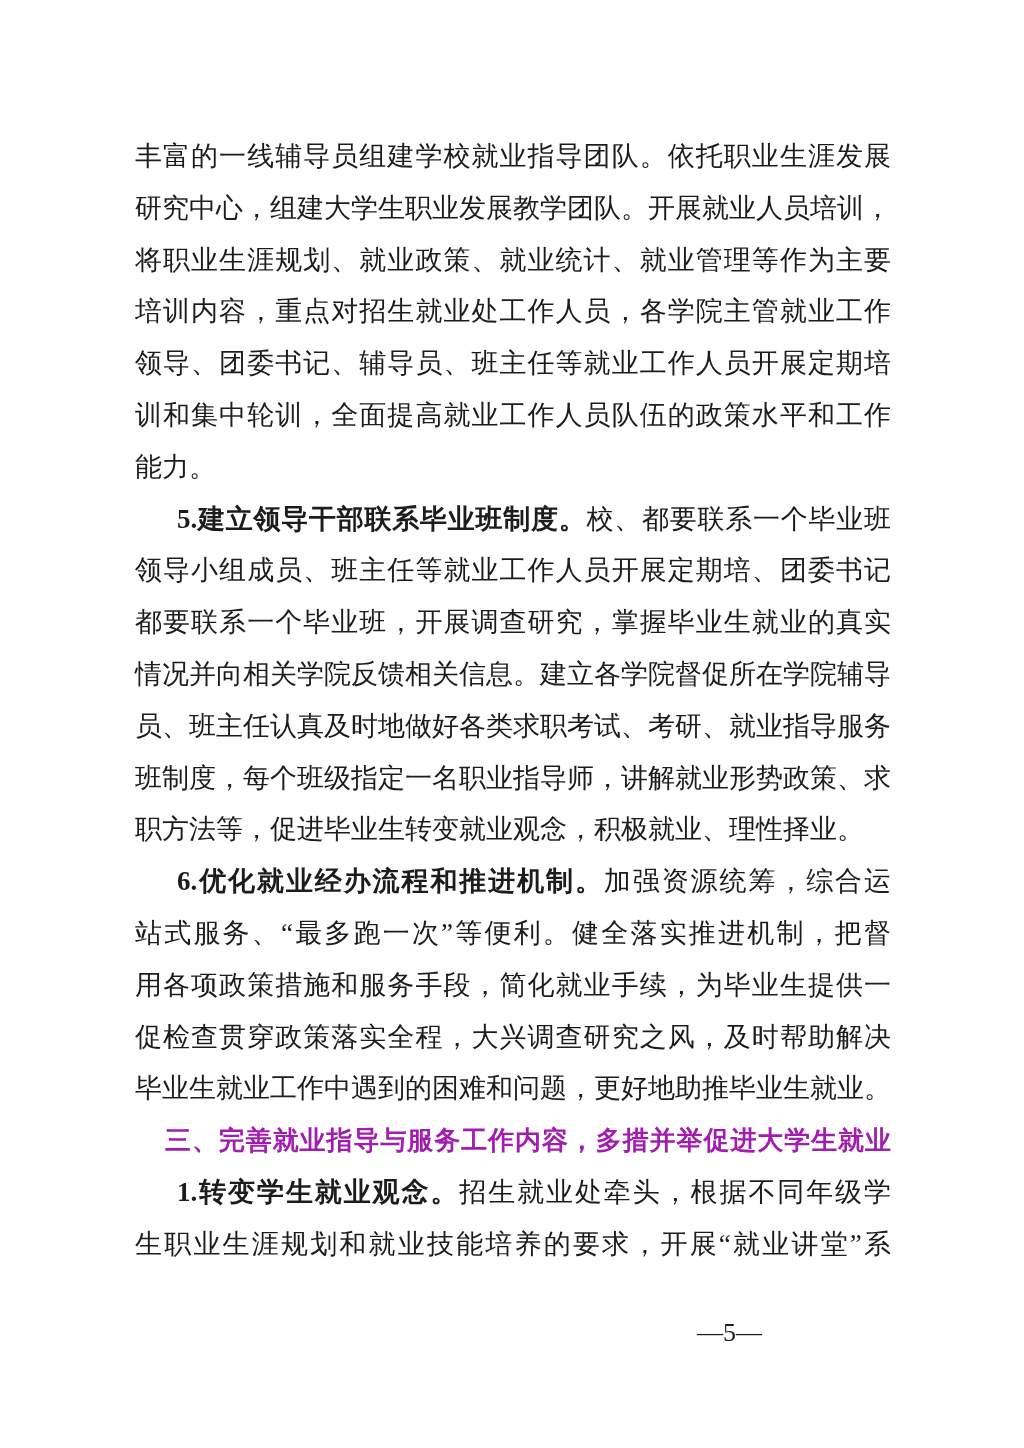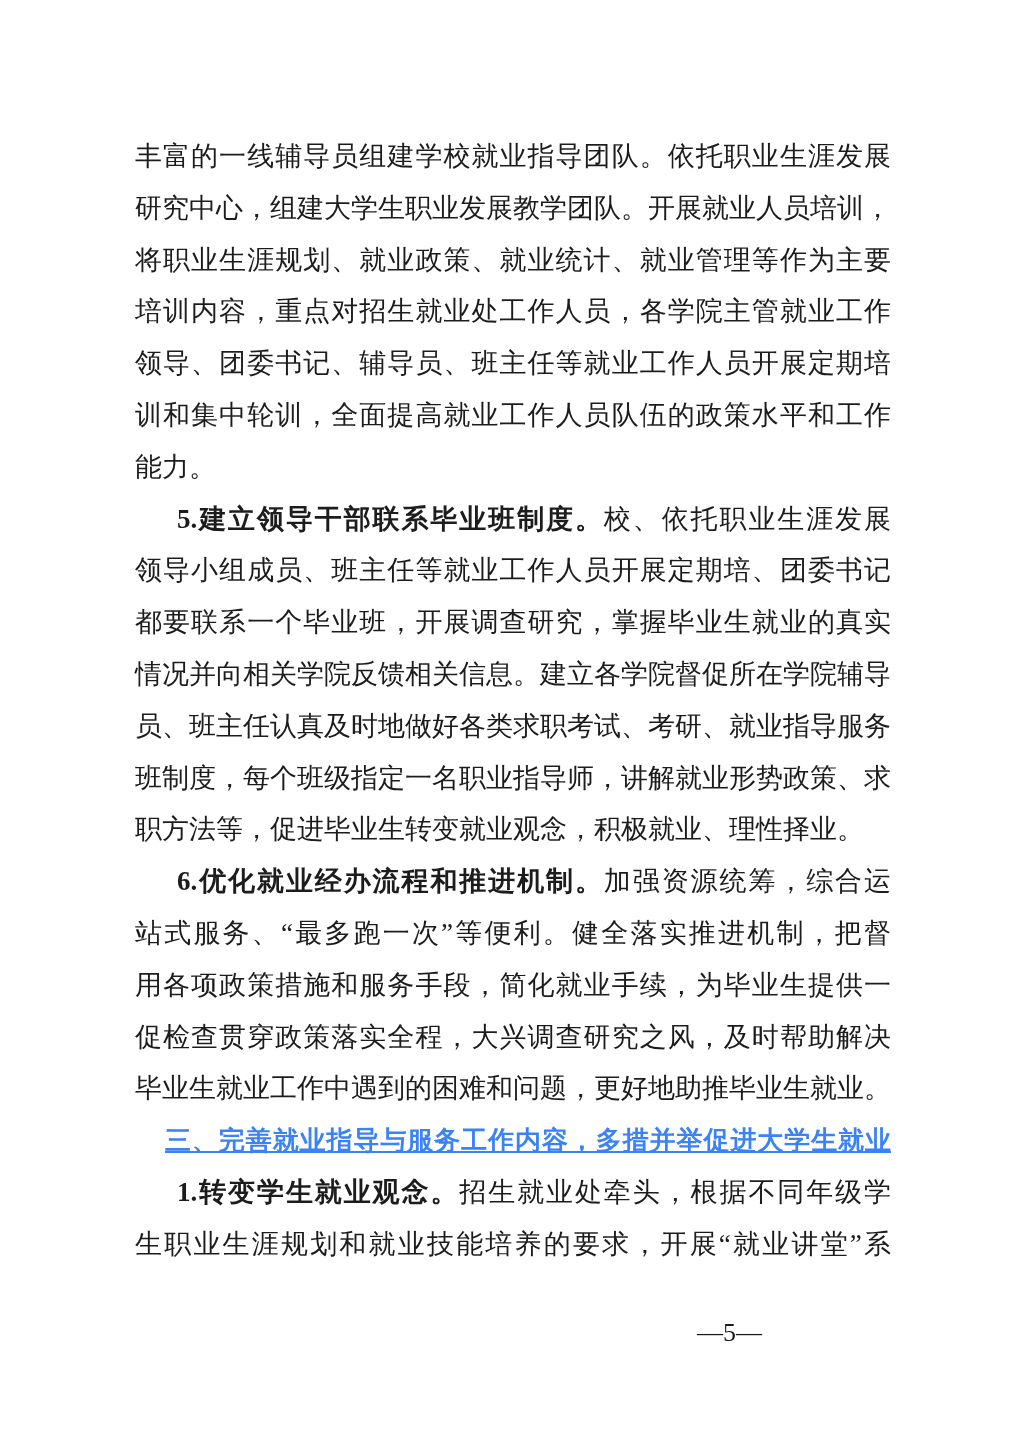--- a/index.html
+++ b/index.html
@@ -39,22 +39,21 @@
     padding-left: 42px;
   }
   .lead {
     font-weight: 700;
   }
   .heading {
     font-family: "Liberation Sans", "DejaVu Sans", sans-serif;
     font-weight: 700;
     font-size: 26px;
     padding-left: 30px;
-    color: #3b82f6;
-    text-decoration: underline;
+    color: #a21caf;
   }
   .page-number {
     position: absolute;
     top: 1316px;
     right: 138px;
     font-size: 26px;
     line-height: 34px;
     color: #1c1c1c;
     font-family: "Liberation Serif", "DejaVu Serif", serif;
   }
@@ -67,21 +66,21 @@
 
     <div class="line fill"><span>丰富的一线辅导员组建学校就业指导团队。依托职业生涯发展</span></div>
     <div class="line fill"><span>研究中心，组建大学生职业发展教学团队。开展就业人员培训，</span></div>
     <div class="line fill"><span>将职业生涯规划、就业政策、就业统计、就业管理等作为主要</span></div>
     <div class="line fill"><span>培训内容，重点对招生就业处工作人员，各学院主管就业工作</span></div>
     <div class="line fill"><span>领导、团委书记、辅导员、班主任等就业工作人员开展定期培</span></div>
     <div class="line fill"><span>训和集中轮训，全面提高就业工作人员队伍的政策水平和工作</span></div>
     <div class="line"><span>能力。</span></div>
 
     <div class="line fill indent">
-      <span class="lead">5.建立领导干部联系毕业班制度。</span><span>校、依托职业生涯发展</span>
+      <span class="lead">5.建立领导干部联系毕业班制度。</span><span>校、都要联系一个毕业班</span>
     </div>
     <div class="line fill"><span>领导小组成员、班主任等就业工作人员开展定期培、团委书记</span></div>
     <div class="line fill"><span>都要联系一个毕业班，开展调查研究，掌握毕业生就业的真实</span></div>
     <div class="line fill"><span>情况并向相关学院反馈相关信息。建立各学院督促所在学院辅导</span></div>
     <div class="line fill"><span>员、班主任认真及时地做好各类求职考试、考研、就业指导服务</span></div>
     <div class="line fill"><span>班制度，每个班级指定一名职业指导师，讲解就业形势政策、求</span></div>
     <div class="line"><span>职方法等，促进毕业生转变就业观念，积极就业、理性择业。</span></div>
 
     <div class="line fill indent">
       <span class="lead">6.优化就业经办流程和推进机制。</span><span>加强资源统筹，综合运</span>

